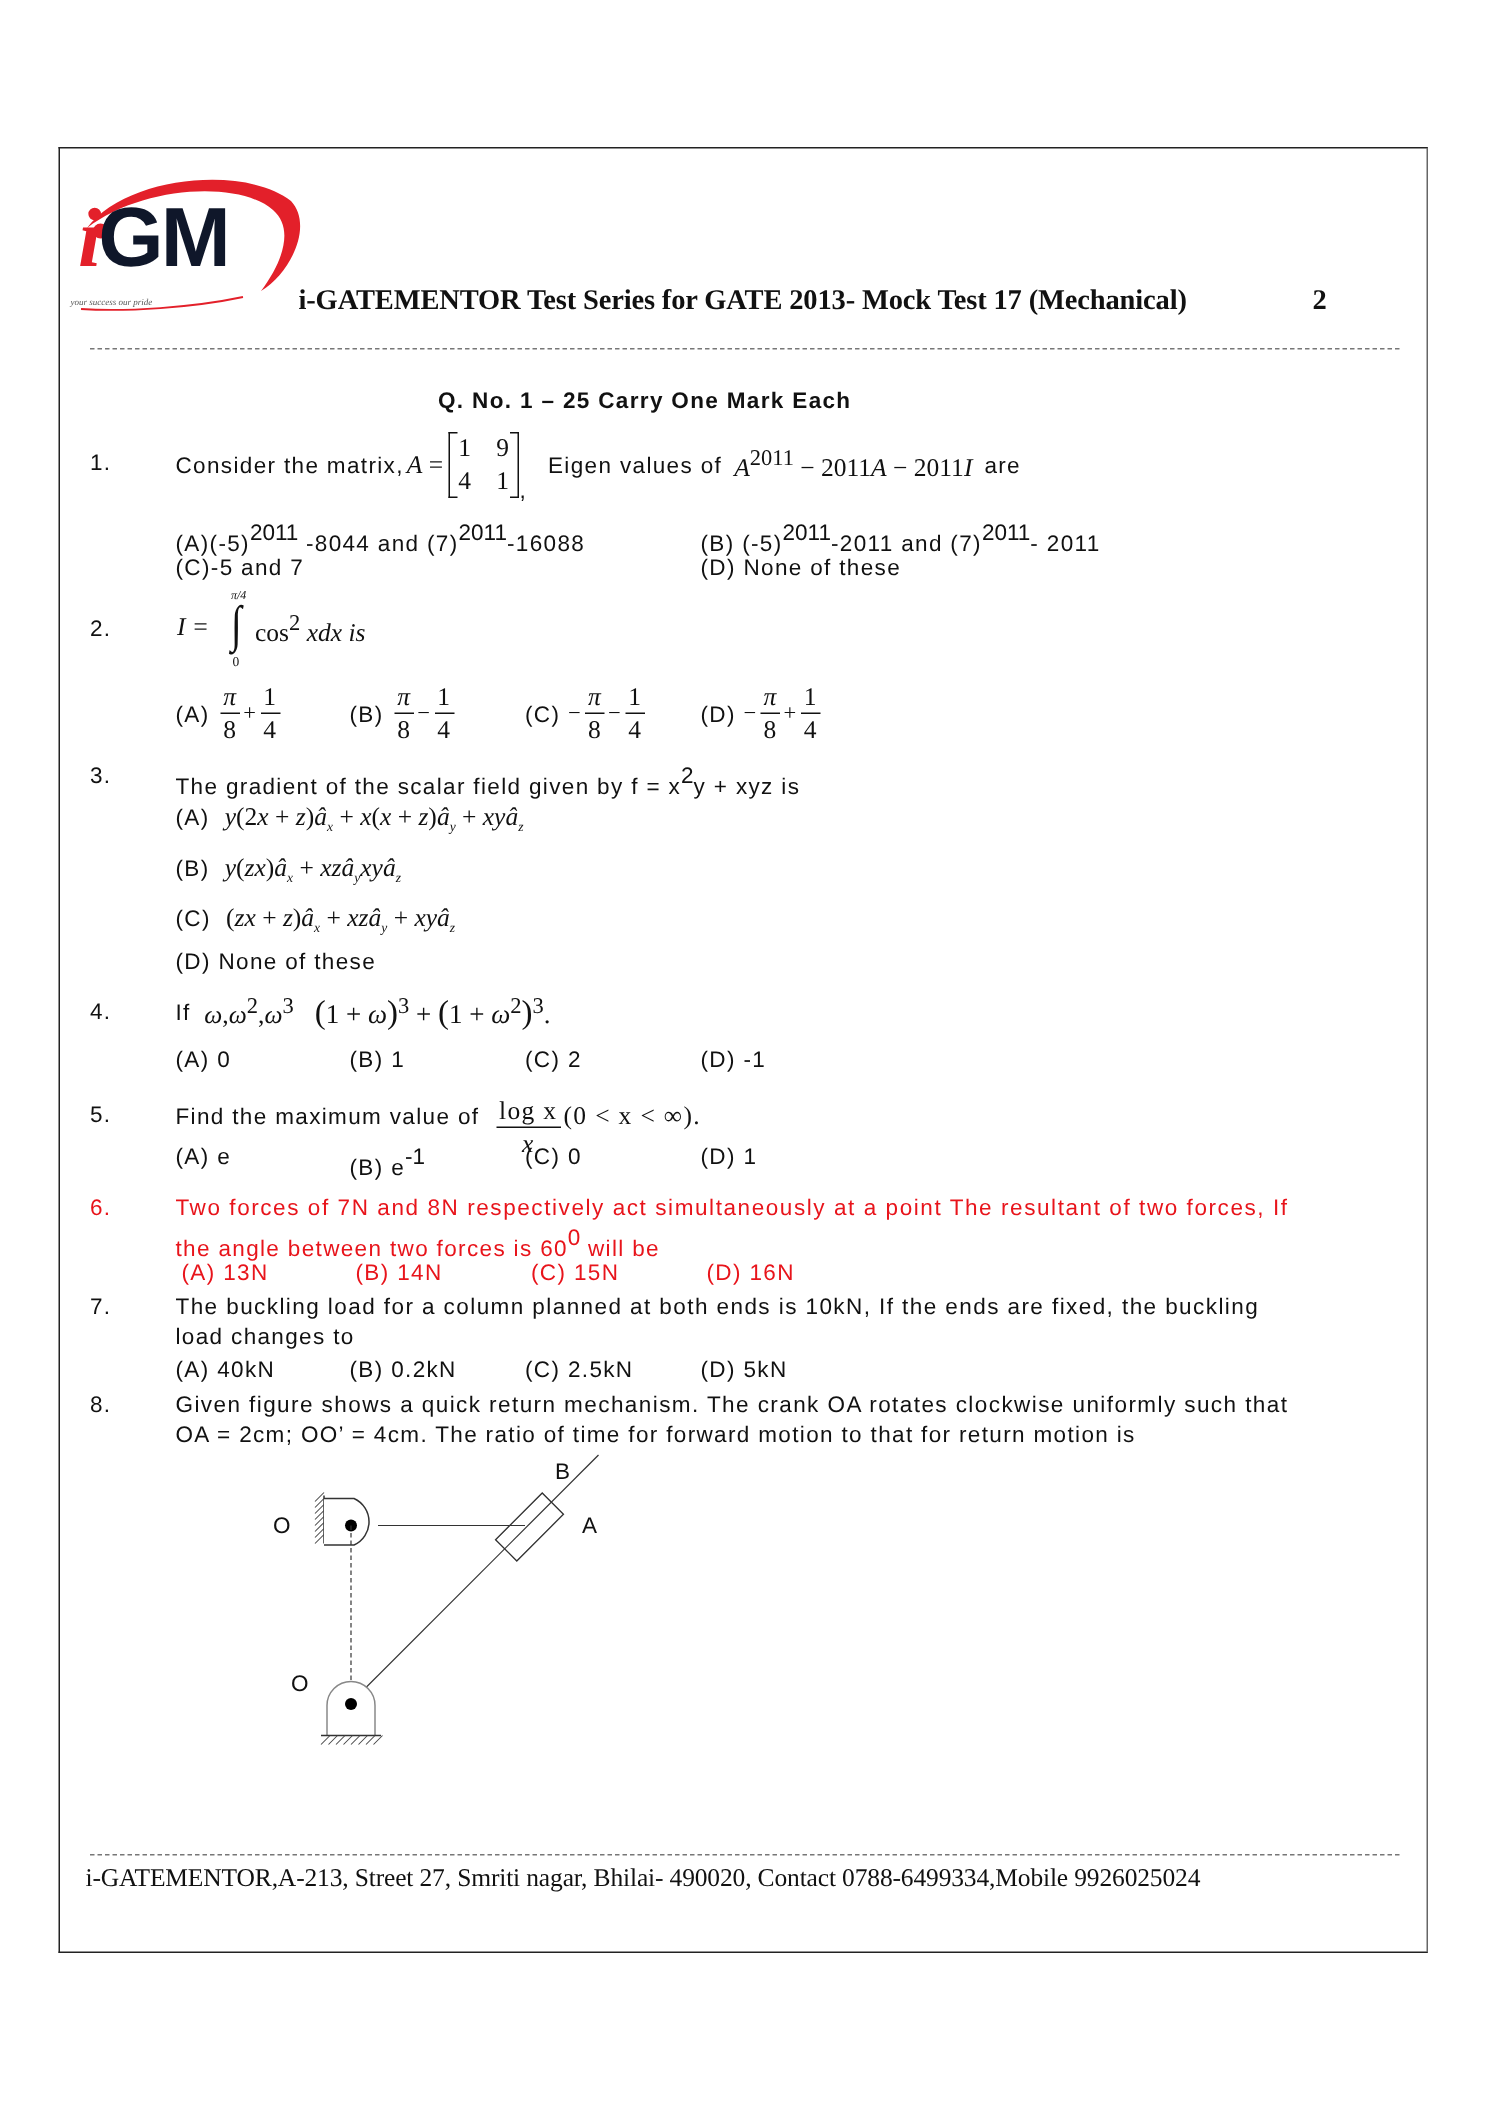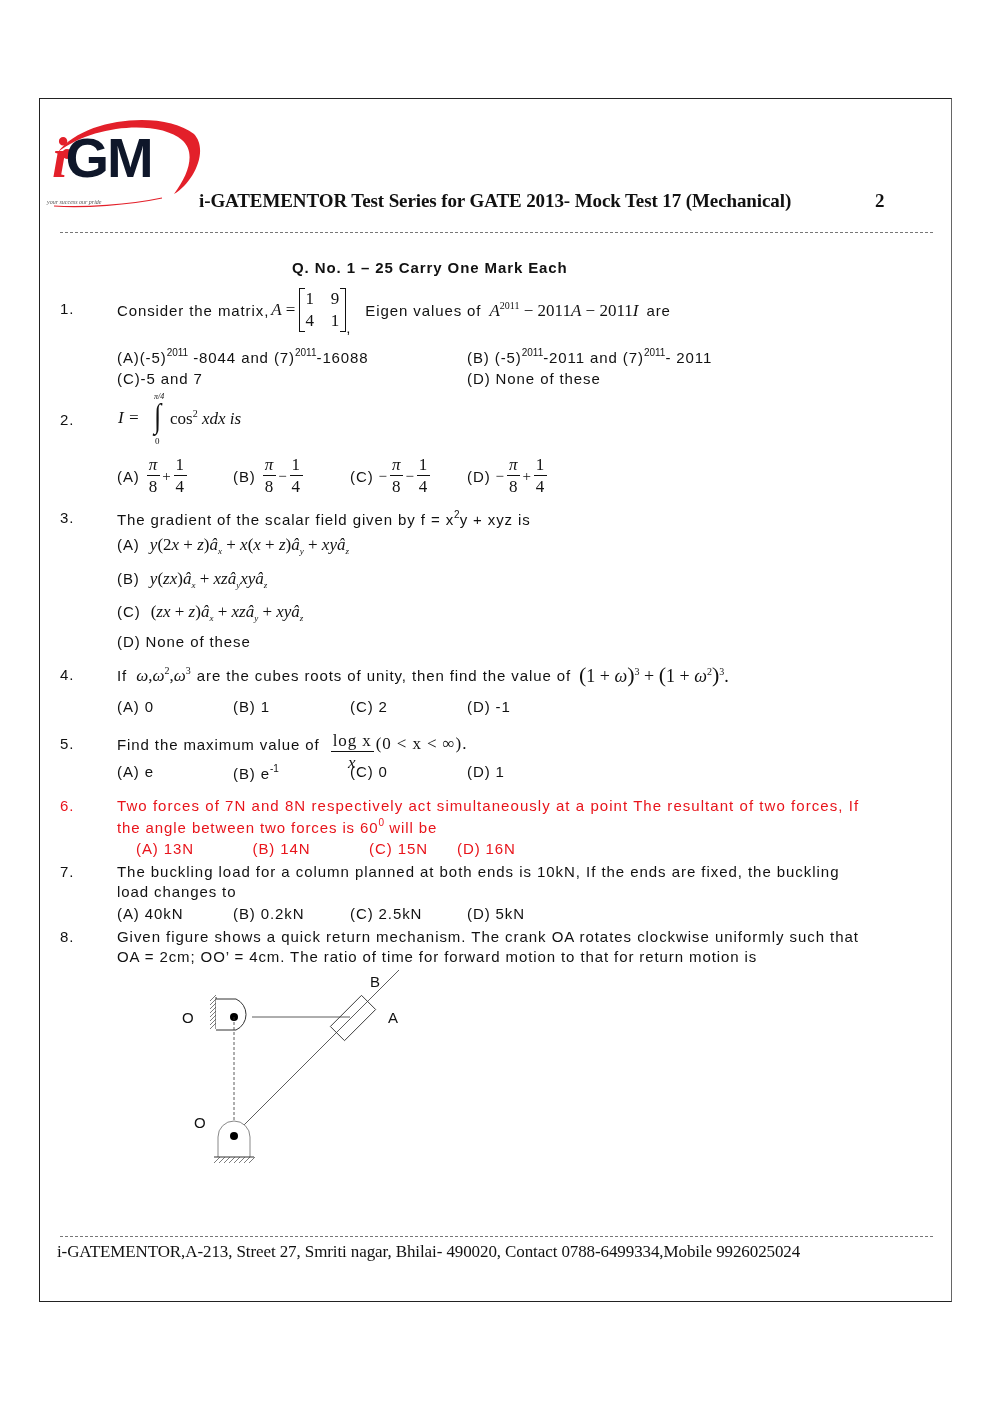--- a/index.html
+++ b/index.html
@@ -9,21 +9,21 @@
                    border: 1.5px solid #222; box-sizing: border-box; border-right-color: #666; }
     .abs { position: absolute; }
     .serif { font-family: "Liberation Serif", serif; }
     .sans { font-family: "Liberation Sans", sans-serif; letter-spacing: 0.9px; }
     .math { font-family: "Liberation Serif", serif; font-style: italic; font-size: 17px; letter-spacing: 0; }
     .rm { font-style: normal; }
     .q-text { font-size: 15px; }
     .opt { font-size: 15px; }
     .red { color: #e8141b; }
     .rule { position: absolute; left: 60px; width: 873px; height: 0; border-top: 1.5px dashed #777; }
-    sup.s { font-size: 10px; vertical-align: 7px; letter-spacing: 0; }
+    sup.s { font-size: 15px; vertical-align: 7px; letter-spacing: 0; }
     sub.s { font-size: 9px; vertical-align: -4px; letter-spacing: 0; }
     .frac { display: inline-flex; flex-direction: column; align-items: center; vertical-align: middle; margin: 0 2px; }
     .frac .num { font-size: 17px; line-height: 18px; padding: 0 2px 1px; border-bottom: 1.2px solid #111; }
     .frac .den { font-size: 17px; line-height: 18px; padding-top: 2px; }
     .matrix { display: inline-block; position: relative; vertical-align: middle; padding: 0 6px; }
     .matrix .row { display: flex; gap: 16px; font-family: "Liberation Serif", serif; font-size: 17px; line-height: 22px; }
     .matrix .br-l, .matrix .br-r { position: absolute; top: 0; bottom: 0; width: 5px; border-top: 1.2px solid #111; border-bottom: 1.2px solid #111; }
     .matrix .br-l { left: 0; border-left: 1.2px solid #111; }
     .matrix .br-r { right: 0; border-right: 1.2px solid #111; }
   </style>
@@ -119,21 +119,20 @@
 <div class="abs sans q-text" style="left:117px; top:509px;"><span>The gradient of the scalar field given by f = x</span><sup class="s">2</sup><span>y + xyz is</span></div>
 <div class="abs sans opt" style="left:117px; top:535px; white-space:nowrap;">(A)&nbsp; <span class="math">y<span class="rm">(2</span>x<span class="rm"> + </span>z<span class="rm">)</span>â<sub class="s">x</sub><span class="rm"> + </span>x<span class="rm">(</span>x<span class="rm"> + </span>z<span class="rm">)</span>â<sub class="s">y</sub><span class="rm"> + </span>xyâ<sub class="s">z</sub></span></div>
 <div class="abs sans opt" style="left:117px; top:569px; white-space:nowrap;">(B)&nbsp; <span class="math">y<span class="rm">(</span>zx<span class="rm">)</span>â<sub class="s">x</sub><span class="rm"> + </span>xzâ<sub class="s">y</sub>xyâ<sub class="s">z</sub></span></div>
 <div class="abs sans opt" style="left:117px; top:602px; white-space:nowrap;">(C)&nbsp; <span class="math"><span class="rm">(</span>zx<span class="rm"> + </span>z<span class="rm">)</span>â<sub class="s">x</sub><span class="rm"> + </span>xzâ<sub class="s">y</sub><span class="rm"> + </span>xyâ<sub class="s">z</sub></span></div>
 <div class="abs sans opt" style="left:117px; top:633px;"><span>(D)</span> <span>None of these</span></div>
 
 <div class="abs sans q-text" style="left:60px; top:666px;">4.</div>
 <div class="abs sans q-text" style="left:117px; top:662px; white-space:nowrap; display:flex; align-items:center; height:26px;">
   <span>If</span>&nbsp;
   <span class="math" style="margin:0 6px 0 4px;">ω<span class="rm">,</span>ω<sup class="s rm">2</sup><span class="rm">,</span>ω<sup class="s rm">3</sup></span>
-  <span>are the cubes roots of unity, then find the value of</span>
   <span class="math" style="margin-left:8px; font-size:18px;"><span class="rm" style="font-size:22px;">(</span><span class="rm">1 + </span>ω<span class="rm" style="font-size:22px;">)</span><sup class="s rm">3</sup><span class="rm"> + </span><span class="rm" style="font-size:22px;">(</span><span class="rm">1 + </span>ω<sup class="s rm">2</sup><span class="rm" style="font-size:22px;">)</span><sup class="s rm">3</sup><span class="rm">.</span></span>
 </div>
 <div class="abs sans opt" style="left:117px; top:698px; display:flex;align-items:center;">
   <span style="width:116px;"><span>(A)</span> <span>0</span></span>
   <span style="width:117px;"><span>(B)</span> <span>1</span></span>
   <span style="width:117px;"><span>(C)</span> <span>2</span></span>
   <span><span>(D)</span> <span>-1</span></span>
 </div>
 
 <div class="abs sans q-text" style="left:60px; top:735px;">5.</div>
@@ -148,21 +147,21 @@
 <div class="abs sans opt" style="left:117px; top:763px; display:flex;">
   <span style="width:116px;"><span>(A)</span> <span>e</span></span>
   <span style="width:117px;"><span>(B)</span> <span>e</span><sup class="s">-1</sup></span>
   <span style="width:117px;"><span>(C)</span> <span>0</span></span>
   <span><span>(D)</span> <span>1</span></span>
 </div>
 
 <div class="abs sans q-text red" style="left:60px; top:797px;">6.</div>
 <div class="abs sans q-text red" style="left:117px; top:797px; width:816px; white-space:nowrap; letter-spacing:1.05px;">Two forces of 7N and 8N respectively act simultaneously at a point The resultant of two forces, If</div>
 <div class="abs sans q-text red" style="left:117px; top:817px;"><span>the angle between two forces is 60</span><sup class="s">0</sup><span> will be</span></div>
-<div class="abs sans opt red" style="left:107px; top:840px; display:flex;text-align:center;">
+<div class="abs sans opt red" style="left:121px; top:840px; display:flex;">
   <span style="width:116px;"><span>(A)</span> <span>13N</span></span>
   <span style="width:117px;"><span>(B)</span> <span>14N</span></span>
   <span style="width:117px;"><span>(C)</span> <span>15N</span></span>
   <span><span>(D)</span> <span>16N</span></span>
 </div>
 
 <div class="abs sans q-text" style="left:60px; top:863px;">7.</div>
 <div class="abs sans q-text" style="left:117px; top:863px; white-space:nowrap; letter-spacing:0.95px;">The buckling load for a column planned at both ends is 10kN, If the ends are fixed, the buckling</div>
 <div class="abs sans q-text" style="left:117px; top:883px;">load changes to</div>
 <div class="abs sans opt" style="left:117px; top:905px; display:flex;">

